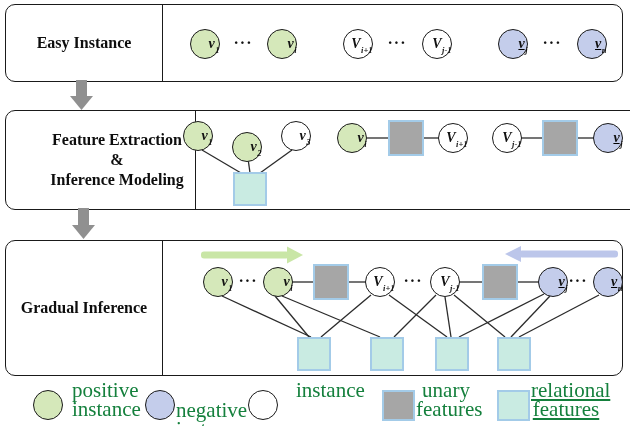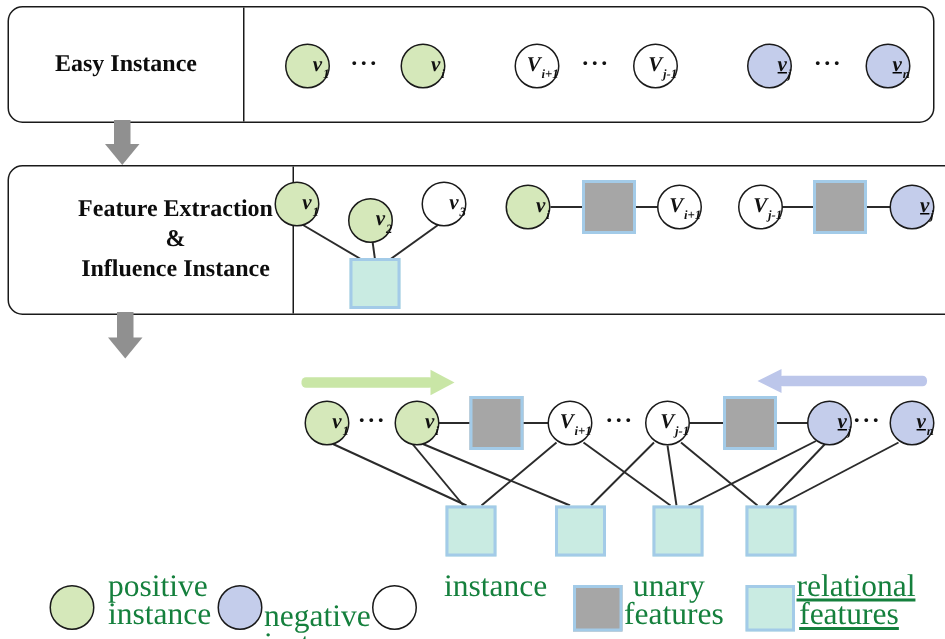--- a/index.html
+++ b/index.html
@@ -114,24 +114,29 @@
   <div class="rowbox" style="top:4px;height:76px;">
     <div class="labelcell">
       <div class="stageline">Easy Instance</div>
     </div>
   </div>
 
   <div class="rowbox" style="top:110px;height:98px;padding-left:33px;">
     <div class="labelcell">
       <div class="stageline">Feature Extraction</div>
       <div class="stageline">&amp;</div>
-      <div class="stageline">Influence Instance</div>
+      <div class="stageline">Inference Modeling</div>
     </div>
   </div>
 
+  <div class="rowbox" style="top:240px;height:134px;">
+    <div class="labelcell">
+      <div class="stageline">Gradual Inference</div>
+    </div>
+  </div>
 
   <div class="node green" style="left:190px;top:29px;">
     <span class="nl"><i class="b">v</i><sub>1</sub></span>
   </div>
   <div class="dots" style="left:243px;top:44px;">···</div>
   <div class="node green" style="left:267px;top:29px;">
     <span class="nl"><i class="b">v</i><sub>i</sub></span>
   </div>
   <div class="node white" style="left:343px;top:29px;">
     <span class="nl"><i class="b">V</i><sub>i+1</sub></span>

